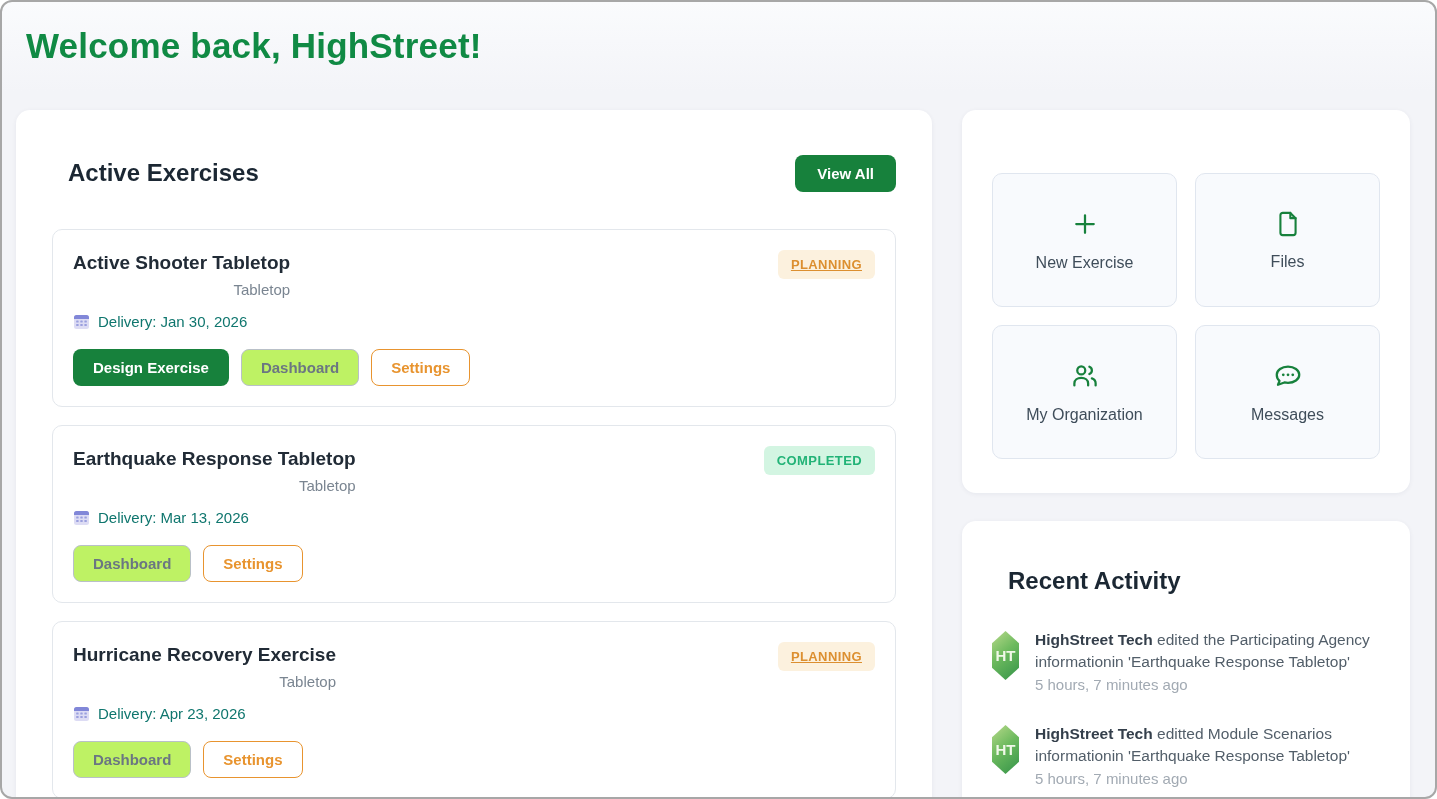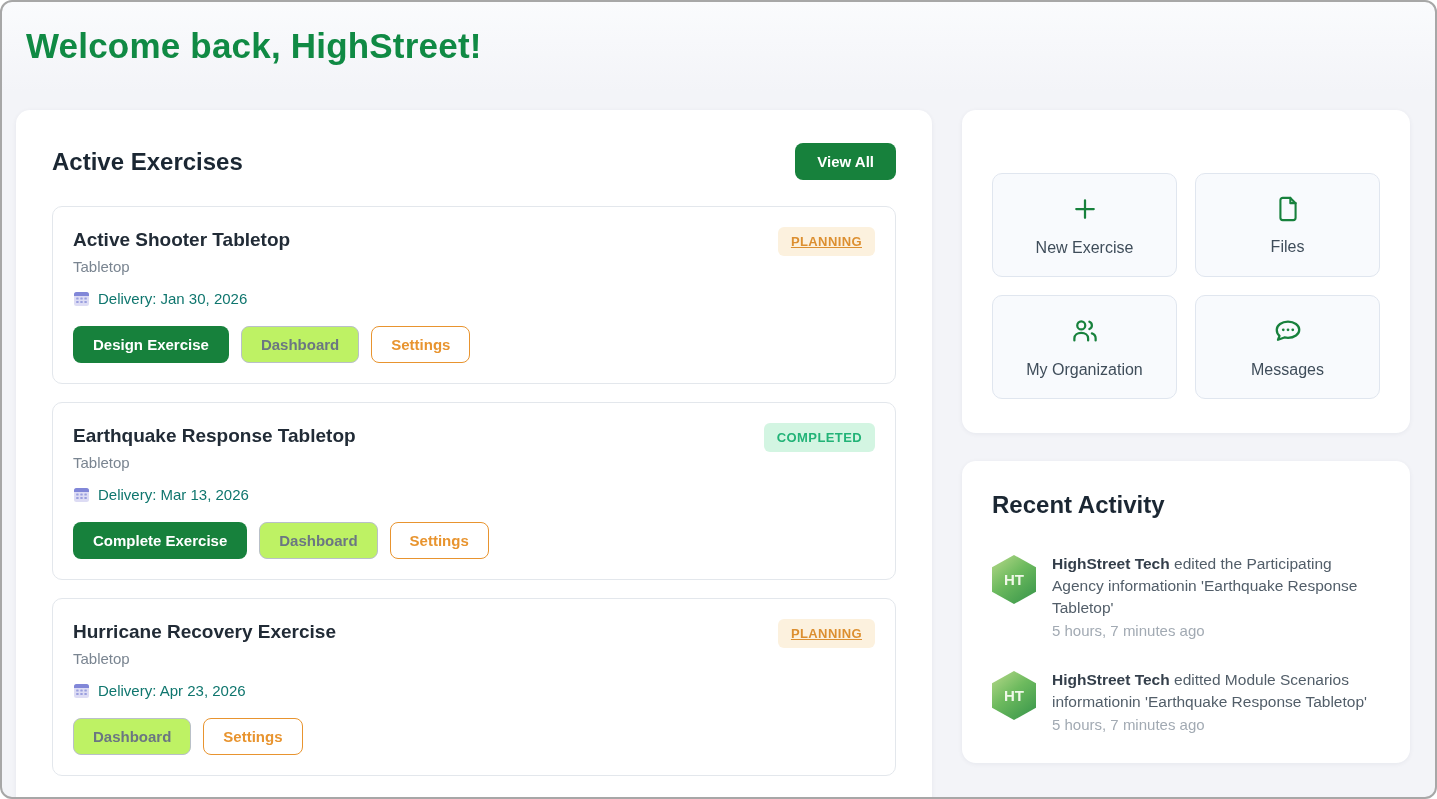--- a/index.html
+++ b/index.html
@@ -43,21 +43,21 @@
     padding: 33px 36px 40px;
     min-height: 720px;
   }
   .panel-head {
     display: flex;
     justify-content: space-between;
     align-items: center;
     margin-bottom: 26px;
   }
   .section-title {
-    margin: 0;
+    margin: 16px;
     font-size: 24px;
     font-weight: 700;
     color: #1b2733;
   }
   .btn {
     font-family: inherit;
     font-size: 15px;
     font-weight: 700;
     border-radius: 8px;
     border: none;
@@ -98,20 +98,21 @@
   }
   .card-title {
     margin: 2px 0 7px;
     font-size: 19px;
     font-weight: 600;
     color: #212b36;
   }
   .card-type {
     font-size: 15px;
     color: #7a8591;
+    text-align: right;
   }
   .badge {
     font-size: 13px;
     font-weight: 700;
     letter-spacing: 0.4px;
     padding: 7px 13px;
     border-radius: 6px;
     white-space: nowrap;
   }
   .badge[data-variant="planning"]  { background: #fcf1de; color: #dc8f30; text-decoration: underline; }
@@ -136,21 +137,21 @@
     padding: 33px 30px 34px;
     margin-bottom: 28px;
   }
   .qa-grid {
     display: grid;
     grid-template-columns: 1fr 1fr;
     gap: 18px;
     margin-top: 30px;
   }
   .qa-tile {
-    height: 104px;
+    height: 134px;
     background: #f8fafd;
     border: 1px solid #e0e6ef;
     border-radius: 10px;
     display: flex;
     flex-direction: column;
     align-items: center;
     justify-content: center;
     gap: 15px;
     cursor: pointer;
     font-family: inherit;
@@ -163,21 +164,21 @@
     min-height: 300px;
   }
   .activity-item {
     display: flex;
     gap: 16px;
     margin-top: 30px;
   }
   .activity-item.first { margin-top: 34px; }
   .avatar-hex {
     flex-shrink: 0;
-    width: 44px;
+    width: 27px;
     height: 49px;
     clip-path: polygon(50% 0%, 100% 25%, 100% 75%, 50% 100%, 0% 75%, 0% 25%);
     background: linear-gradient(140deg, #b9da8b 0%, #6dba5e 45%, #349349 100%);
     display: flex;
     align-items: center;
     justify-content: center;
     color: #f0f8e8;
     font-weight: 700;
     font-size: 15px;
     margin-top: 2px;
@@ -261,21 +262,20 @@
                   <rect x="11.4" y="7.5" width="2.4" height="2" rx="0.5"></rect>
                   <rect x="3.2" y="11" width="2.4" height="2" rx="0.5"></rect>
                   <rect x="7.3" y="11" width="2.4" height="2" rx="0.5"></rect>
                   <rect x="11.4" y="11" width="2.4" height="2" rx="0.5"></rect>
                 </g>
               </svg>
           </span>
           <span>Delivery: Mar 13, 2026</span>
         </div>
         <div class="actions">
-          <button class="btn btn-green">Complete Exercise</button>
           <button class="btn btn-outline-gray">Dashboard</button>
           <button class="btn btn-outline-orange">Settings</button>
         </div>
       </article>
 
       <article class="card">
         <div class="card-top">
           <div>
             <h3 class="card-title">Hurricane Recovery Exercise</h3>
             <div class="card-type">Tabletop</div>

